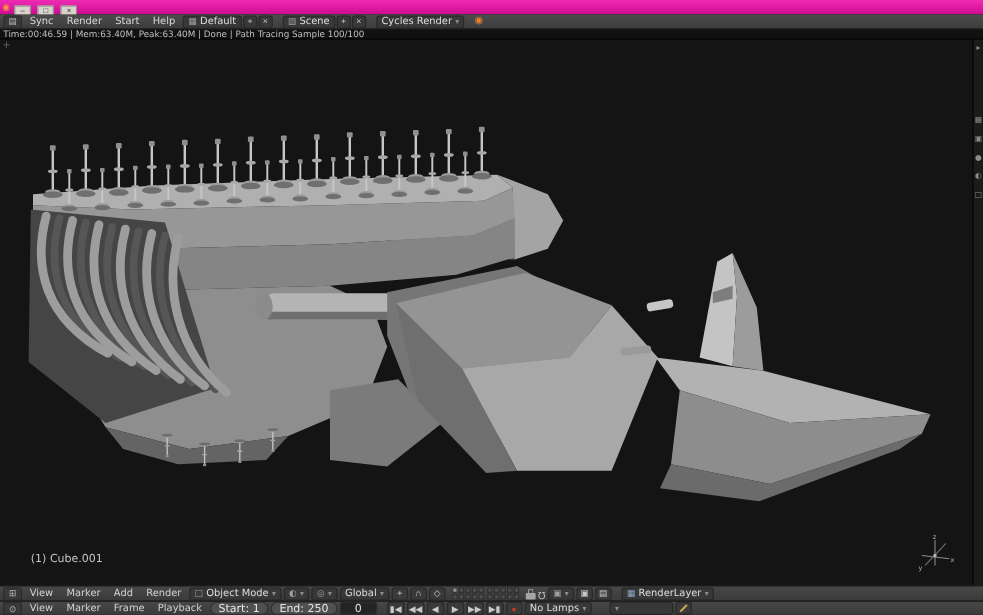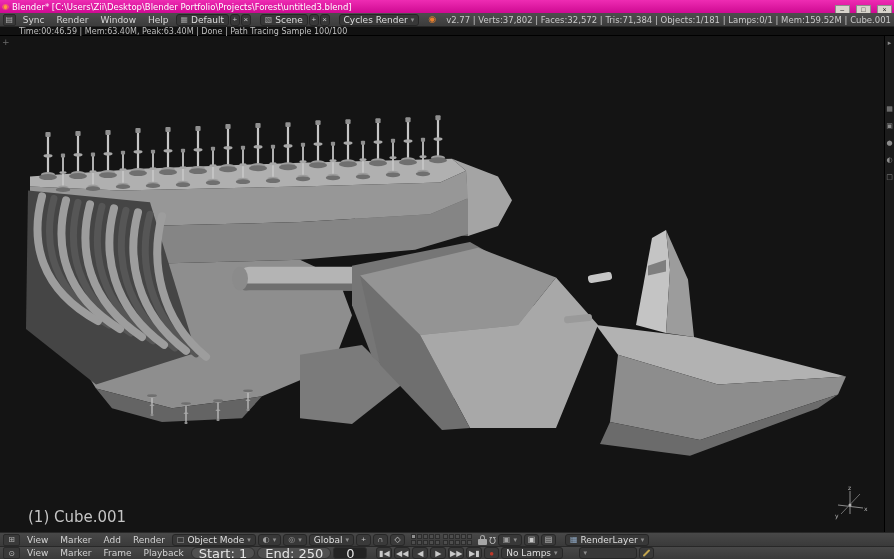--- a/index.html
+++ b/index.html
@@ -29,28 +29,28 @@
   .db-btn { width:13px; height:12px; background:#383838; border:1px solid #272727;
     color:#c6c6c6; font-size:8px; display:inline-flex; align-items:center;
     justify-content:center; border-radius:3px; margin-left:-1px; padding:0; }
   .ic { color:#9f9f9f; font-size:8px; line-height:8px; }
   .arrow { color:#8e8e8e; font-size:7px; }
   .logo { color:#e8802e; font-size:9px; line-height:9px; }
   .stats { margin-left:8px; font-size:8.5px; color:#c9c9c9; }
 
   
   .status-bar { height:9px; background:#111111; border-bottom:1px solid #000;
-    display:flex; align-items:center; padding-left:19px; flex:0 0 auto; }
+    display:flex; align-items:center; padding-left:3px; flex:0 0 auto; }
   .status-bar span { color:#bfbfbf; font-size:8px; line-height:9px; white-space:nowrap; }
 
   
   .main { flex:1 1 auto; display:flex; min-height:0; }
   .viewport { position:relative; flex:1; background:#141414; overflow:hidden; }
   .scene { position:absolute; inset:0; width:100%; height:100%; }
-  .obj-label { position:absolute; left:28px; bottom:6px; color:#c5c5c5; font-size:15px; }
+  .obj-label { position:absolute; left:28px; bottom:18px; color:#c5c5c5; font-size:10px; }
   .corner-plus { position:absolute; left:2px; top:1px; color:#6b6b6b; font-size:9px; }
   .gizmo { position:absolute; right:16px; bottom:12px; }
   .side-strip { width:10px; background:#1b1b1b; border-left:1px solid #000;
     display:flex; flex-direction:column; align-items:center; padding-top:3px; flex:0 0 auto; }
   .strip-ic { color:#8c8c8c; font-size:7px; line-height:8px; margin-bottom:9px; }
   .strip-ic.first { margin-bottom:58px; }
 
   
   .v3d-header, .tl-header { background:linear-gradient(#484848,#3a3a3a);
     border-top:1px solid #282828; display:flex; align-items:center; gap:2px;
@@ -65,49 +65,48 @@
   .layer-grid { display:grid; grid-template-columns:repeat(5,5px); grid-auto-rows:5px; gap:1px; }
   .layer-cell { background:#4e4e4e; border:1px solid #2d2d2d; }
   .layer-cell.active { background:#909090; }
   .lock { position:relative; width:9px; height:10px; display:inline-block; }
   .lock .shackle { position:absolute; top:0; left:2px; width:5px; height:5px;
     border:1px solid #a5a5a5; border-bottom:none; border-radius:3px 3px 0 0; }
   .lock .body { position:absolute; bottom:0; left:0; width:9px; height:6px;
     background:#a5a5a5; border-radius:1px; }
   .magnet { color:#bdbdbd; font-size:9px; transform:rotate(180deg); display:inline-block; }
   .numf { height:12px; border-radius:6px; background:#505050; border:1px solid #2f2f2f;
-    color:#e4e4e4; font-size:13px; display:inline-flex; align-items:center; padding:0 7px; }
+    color:#e4e4e4; font-size:10px; display:inline-flex; align-items:center; padding:0 7px; }
   .framef { background:#242424; border-radius:3px; min-width:34px; justify-content:center; }
   .pbtn { width:16px; }
   .rec { color:#c0392b; }
   .keyset { min-width:58px; }
   .pencil { width:9px; height:2px; background:#c0a44e; transform:rotate(-45deg); border-radius:1px; }
   .rl-ic { color:#8fa8c4; }
   .sep { width:5px; flex:0 0 auto; }
 </style>
 </head>
 <body>
 
 <div class="window">
 
   <div class="titlebar">
     <span class="app-icon">◉</span>
-    <span class="title">Blender* [C:\Users\Zii\Desktop\Blender Portfolio\Projects\Forest\untitled3.blend]</span>
     <span>
       <button class="win-btn">–</button>
       <button class="win-btn">□</button>
       <button class="win-btn">×</button>
     </span>
   </div>
 
   <div class="info-header">
     <span class="etype-btn">▤</span>
     <span class="menu">Sync</span>
     <span class="menu">Render</span>
-    <span class="menu">Window</span>
+    <span class="menu">Start</span>
     <span class="menu">Help</span>
     <span class="dd">
       <span class="ic">▦</span>
       <span>Default</span>
     </span>
     <button class="db-btn">+</button>
     <button class="db-btn">×</button>
     <span class="sep"></span>
     <span class="dd">
       <span class="ic">▧</span>
@@ -115,21 +114,20 @@
     </span>
     <button class="db-btn">+</button>
     <button class="db-btn">×</button>
     <span class="sep"></span>
     <span class="dd">
       <span>Cycles Render</span>
       <span class="arrow">▾</span>
     </span>
     <span class="sep"></span>
     <span class="logo">◉</span>
-    <span class="stats">v2.77 | Verts:37,802 | Faces:32,572 | Tris:71,384 | Objects:1/181 | Lamps:0/1 | Mem:159.52M | Cube.001</span>
   </div>
 
   <div class="status-bar">
     <span>Time:00:46.59 | Mem:63.40M, Peak:63.40M | Done | Path Tracing Sample 100/100</span>
   </div>
 
   <div class="main">
     <div class="viewport">
 
       <svg class="scene" viewBox="0 0 884 501" preserveAspectRatio="none">

